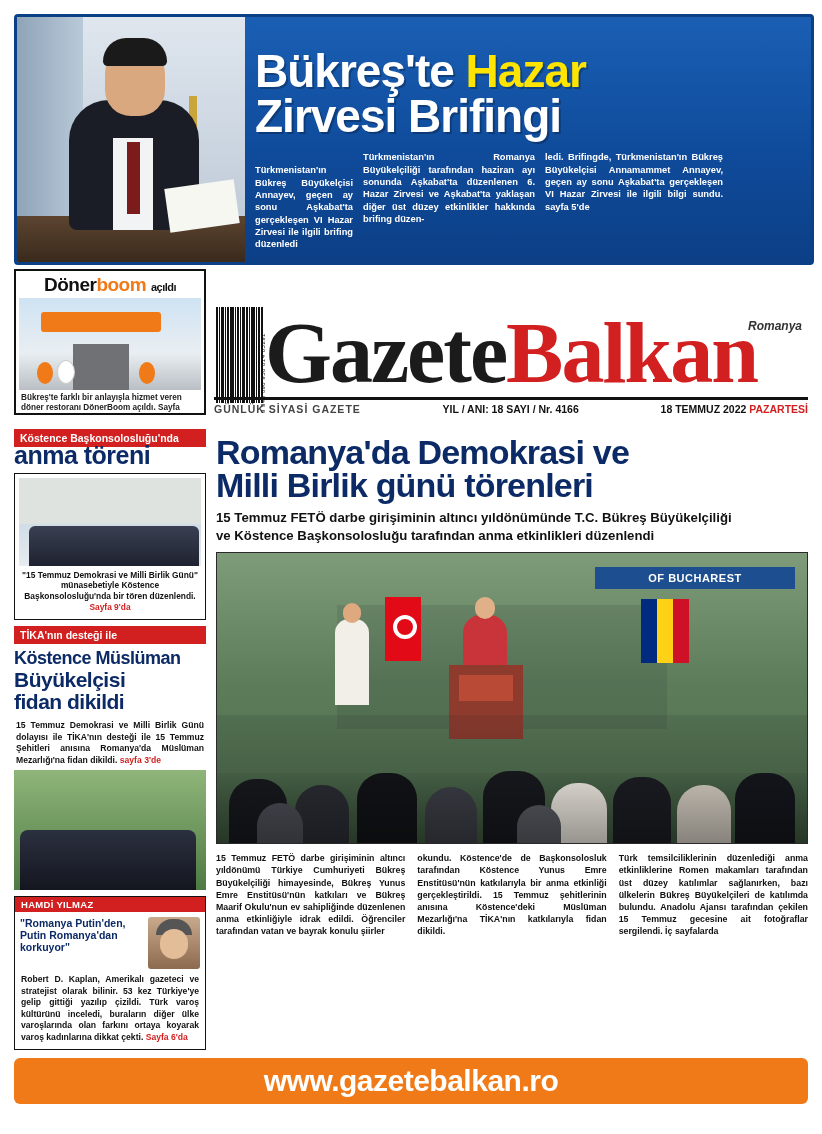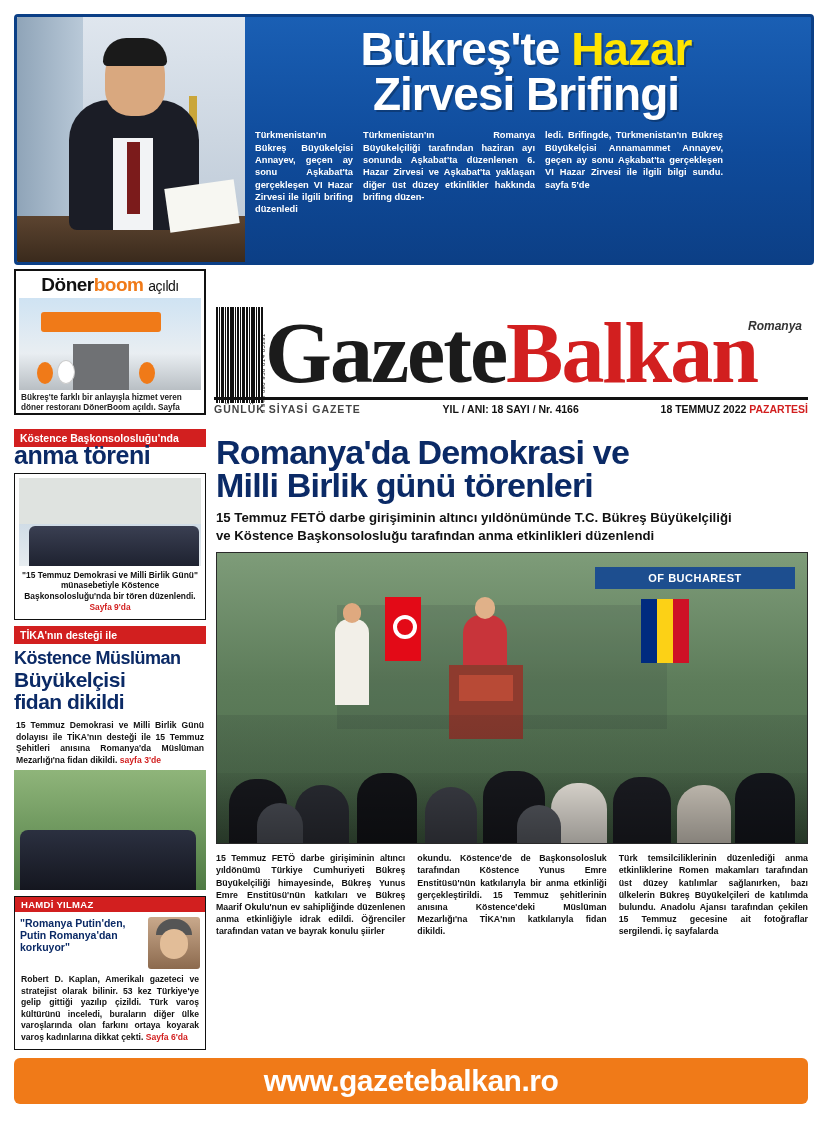--- a/index.html
+++ b/index.html
@@ -30,39 +30,39 @@
   .tb-photo .desk{position:absolute;left:0;bottom:0;width:100%;height:46px;background:linear-gradient(180deg,#5c4430,#3a2a1c);}
   .tb-photo .body{position:absolute;left:52px;bottom:32px;width:130px;height:130px;background:#1b1d26;border-radius:40px 40px 8px 8px;}
   .tb-photo .shirt{position:absolute;left:96px;bottom:32px;width:40px;height:92px;background:#f2f3f5;}
   .tb-photo .tie{position:absolute;left:110px;bottom:48px;width:13px;height:72px;background:#7b1b1b;}
   .tb-photo .head{position:absolute;left:88px;bottom:146px;width:60px;height:72px;background:#d9a87f;border-radius:30px 30px 26px 26px;}
   .tb-photo .hair{position:absolute;left:86px;bottom:196px;width:64px;height:28px;background:#1a1a1a;border-radius:30px 30px 6px 6px;}
   .tb-photo .paper{position:absolute;left:150px;bottom:34px;width:70px;height:44px;background:#f7f7f2;transform:rotate(-8deg);}
   .tb-photo .flag{position:absolute;left:172px;bottom:120px;width:8px;height:46px;background:#caa63a;}
 
   .tb-right{flex:1;position:relative;}
-  .tb-head{padding:10px 14px 0 10px;text-align:center;}
+  .tb-head{padding:10px 14px 0 10px;text-align:left;margin-top:22px;}
   .tb-h1{
     font-weight:800;font-size:46px;line-height:0.98;color:#ffffff;letter-spacing:-1px;
     text-shadow:2px 2px 0 rgba(0,0,0,.25);
   }
   .tb-h1 .hl{color:#ffe400;}
   .tb-cols{display:flex;gap:10px;padding:12px 12px 8px 10px;}
   .tb-col{color:#ffffff;font-size:9.3px;line-height:1.33;text-align:justify;}
-  .tb-col.c1{width:98px;font-weight:700;}
+  .tb-col.c1{width:98px;font-weight:700;margin-top:13px;}
   .tb-col.c2{width:172px;font-weight:700;}
   .tb-col.c3{width:178px;font-weight:700;}
 
   
   .masthead{display:flex;align-items:flex-end;margin-top:10px;height:140px;}
   .mast-left{width:196px;flex:none;}
   .ad-box{border:2px solid #111;width:192px;height:146px;box-sizing:border-box;overflow:hidden;position:relative;background:#fff;}
   .ad-title{font-weight:800;font-size:19px;text-align:center;padding:3px 0 0;letter-spacing:-.5px;}
   .ad-title .orange{color:#f07a18;}
-  .ad-title .small{font-size:14px;font-weight:400;}
+  .ad-title .small{font-size:11px;font-weight:700;}
   .ad-img{height:92px;margin:2px 3px 0;background:linear-gradient(180deg,#cfe3f3 0%,#e9eef2 60%,#b9bfc4 100%);position:relative;overflow:hidden;}
   .ad-img .sign{position:absolute;left:22px;top:14px;width:120px;height:20px;background:#f07a18;border-radius:3px;}
   .ad-img .door{position:absolute;left:54px;bottom:0;width:56px;height:46px;background:#6f7174;}
   .ad-img .b1,.ad-img .b2,.ad-img .b3{position:absolute;bottom:6px;width:16px;height:22px;border-radius:50%;}
   .ad-img .b1{left:18px;background:#f07a18;}
   .ad-img .b2{left:38px;background:#ffffff;border:1px solid #ccc;}
   .ad-img .b3{left:120px;background:#f07a18;}
   .ad-cap{font-size:8.2px;line-height:1.25;padding:3px 5px 0;font-weight:700;color:#222;}
 
   .mast-center{flex:1;position:relative;padding-left:4px;}

